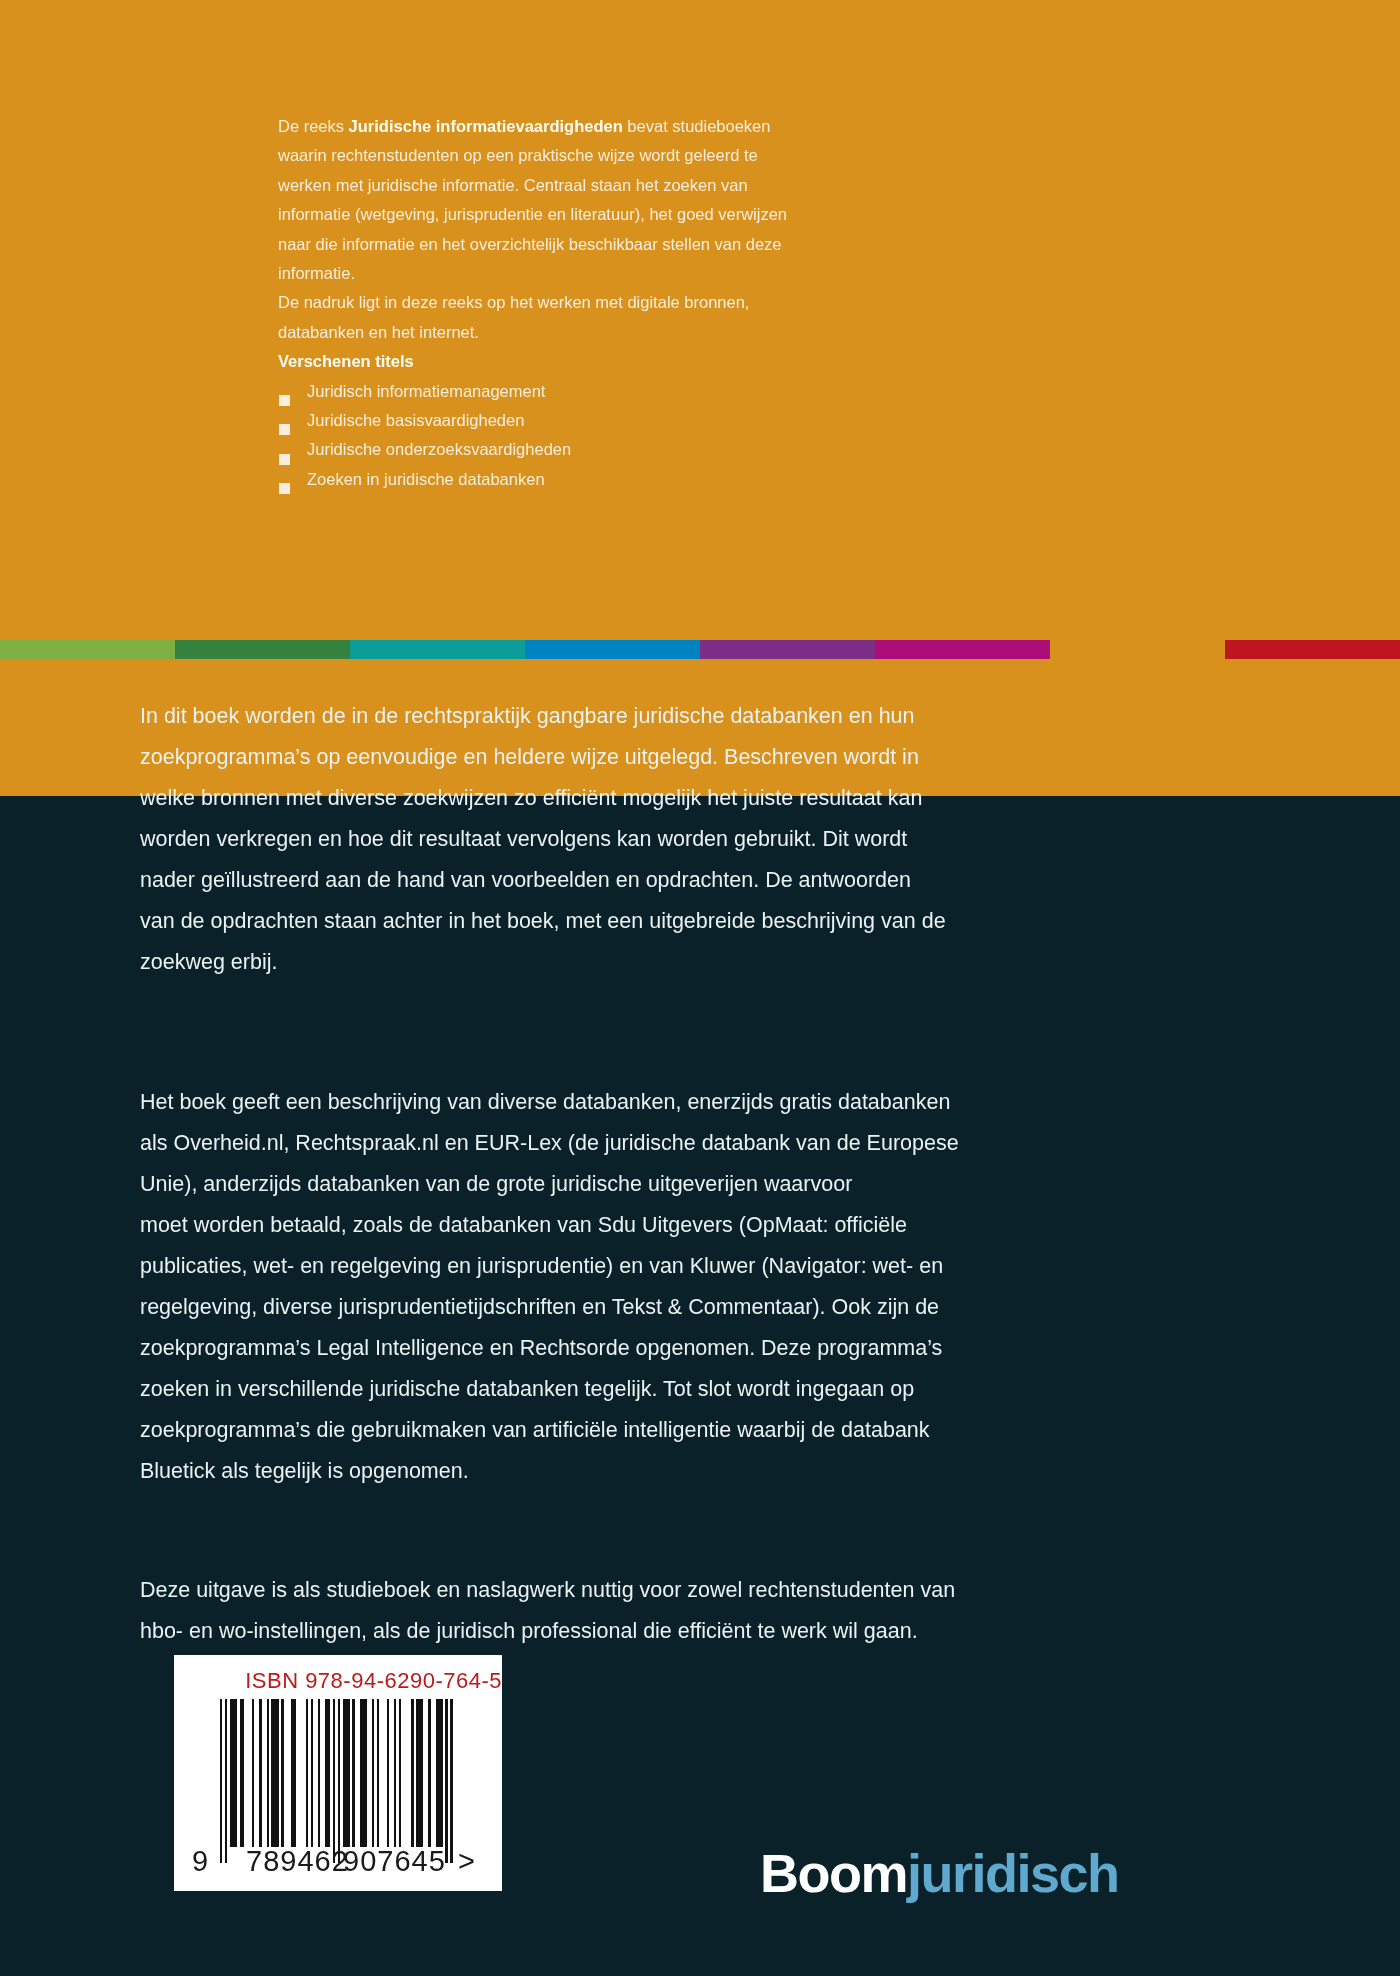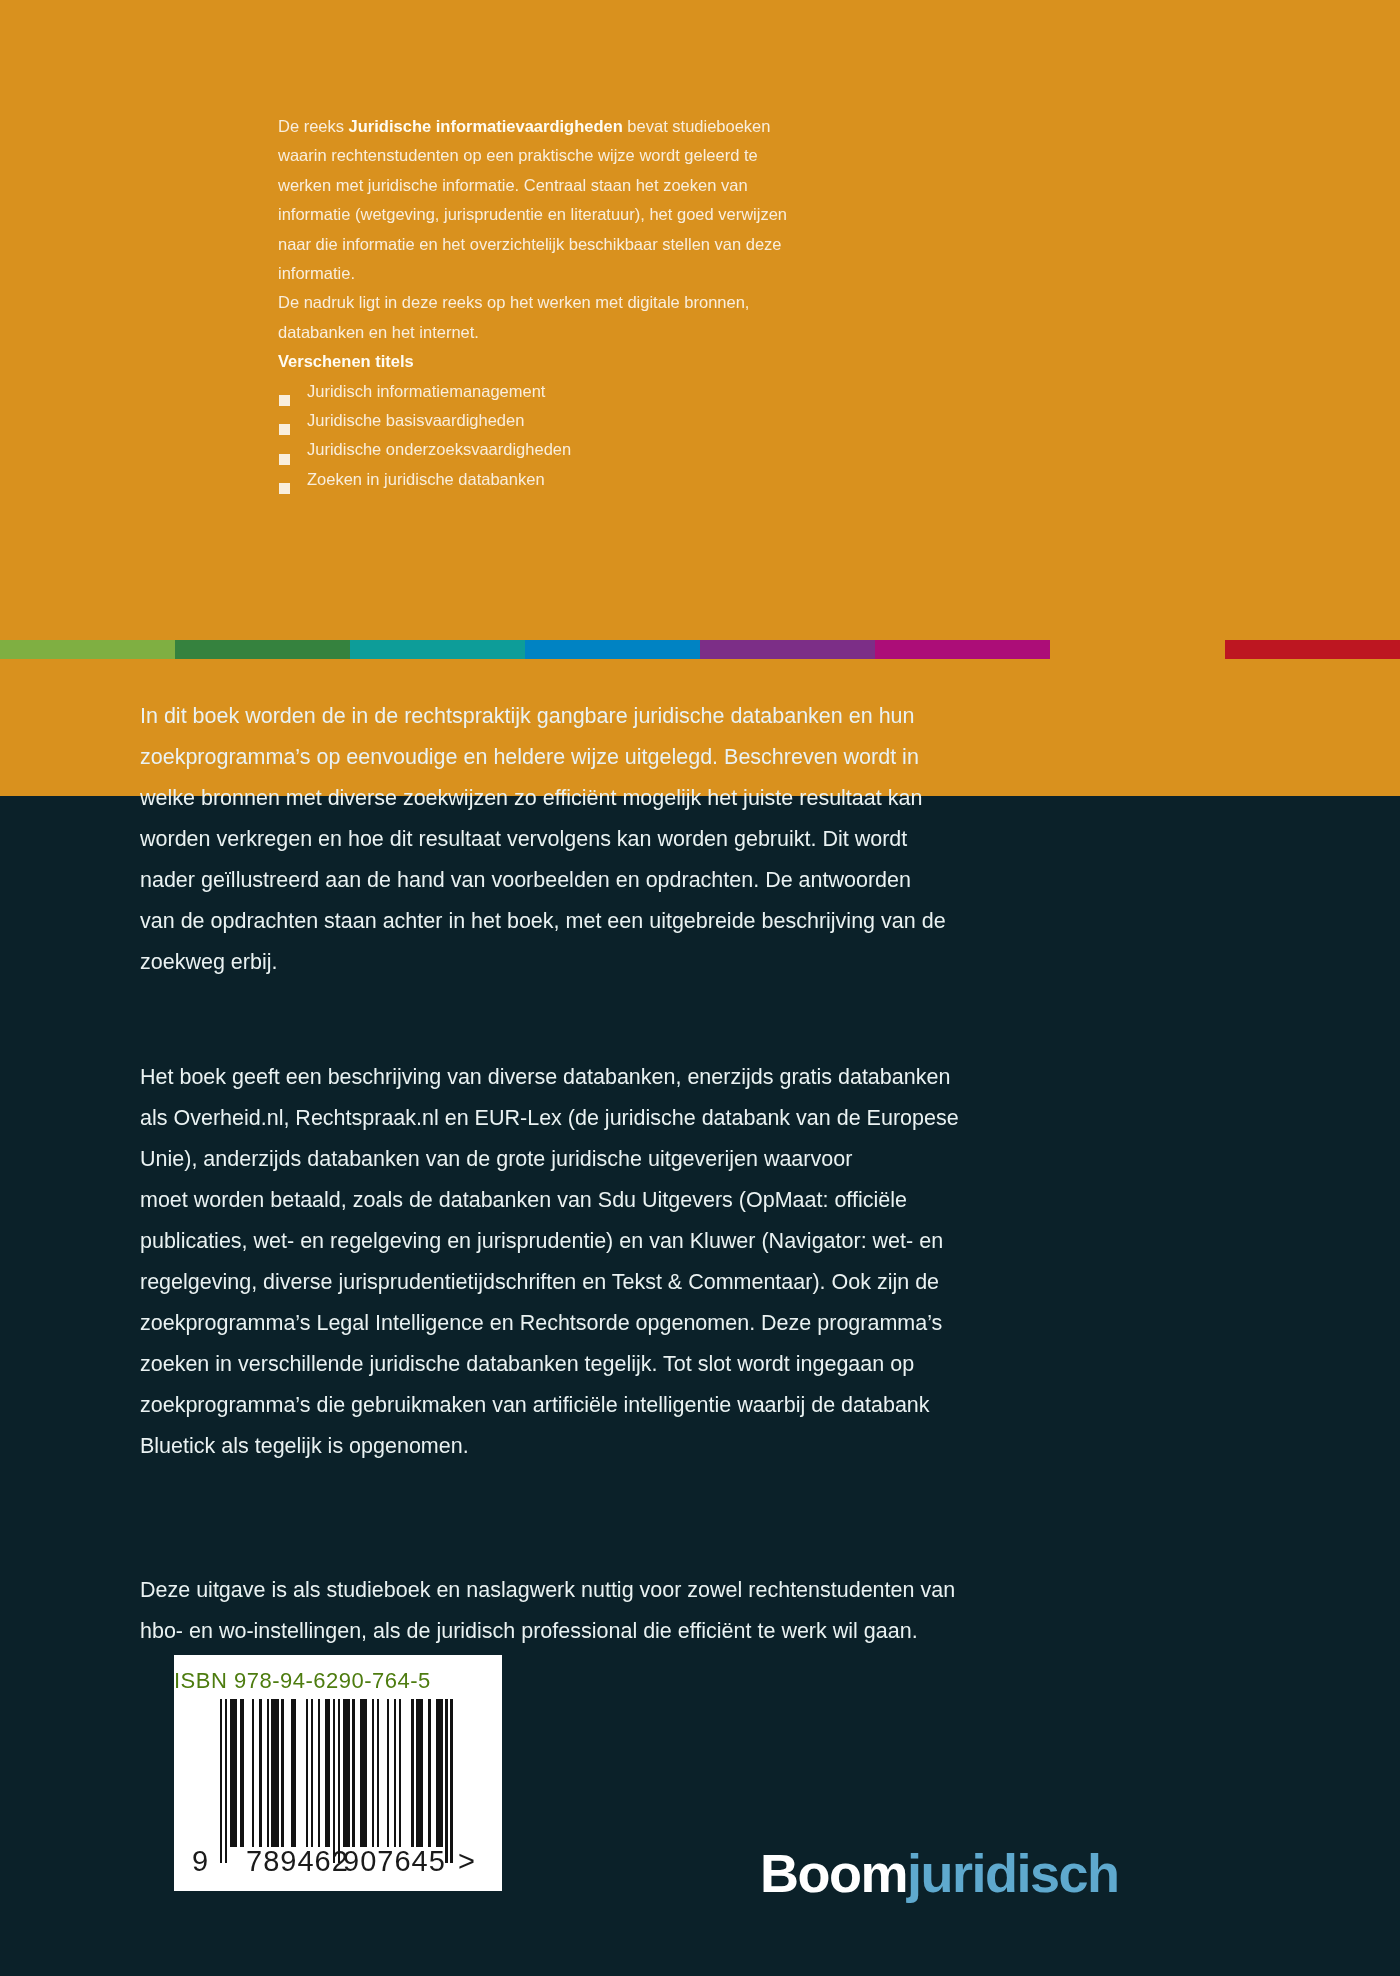--- a/index.html
+++ b/index.html
@@ -50,35 +50,35 @@
   
   .body-par {
     position: absolute;
     left: 140px;
     color: #EAF2F2;
     font-size: 21.5px;
     line-height: 41px;
     white-space: nowrap;
   }
   #p1 { top: 696px; }
-  #p2 { top: 1057px; }
+  #p2 { top: 1082px; }
   #p3 { top: 1570px; }
   
   .barcode-box {
     position: absolute;
     left: 174px; top: 1655px;
     width: 328px; height: 236px;
     background: #FFFFFF;
   }
   .isbn-label {
     position: absolute;
     left: 0; top: 13px;
     width: 100%;
-    text-align: left;
-    color: #4d7c0f;
+    text-align: right;
+    color: #b91c1c;
     font-size: 22px;
     letter-spacing: 0.5px;
   }
   .barcode-bars {
     position: absolute;
     left: 46px; top: 44px;
     width: 233px; height: 164px;
   }
   .bar {
     position: absolute;

